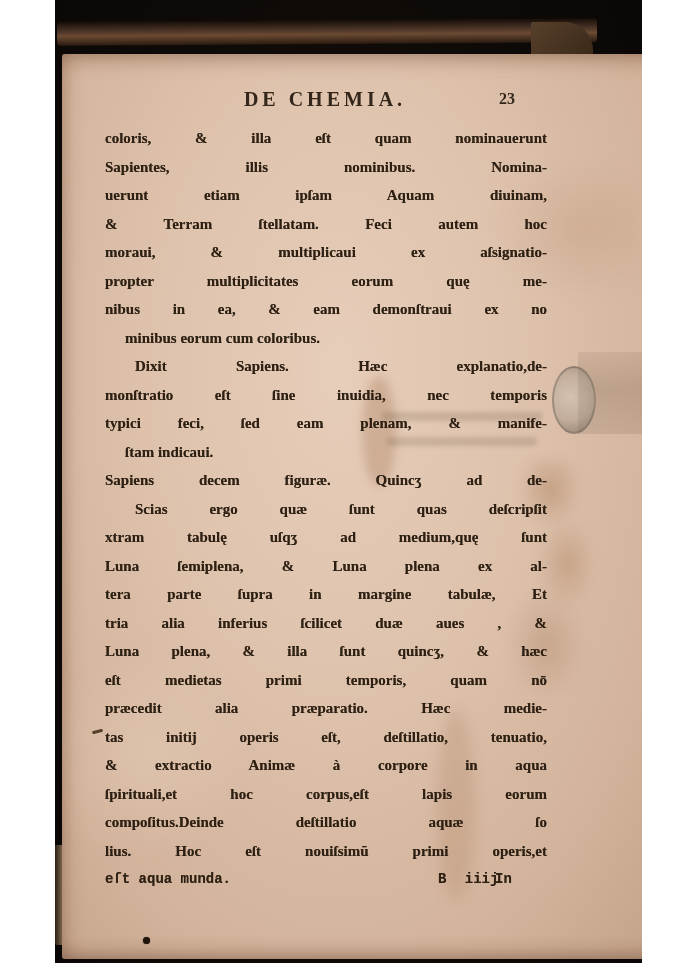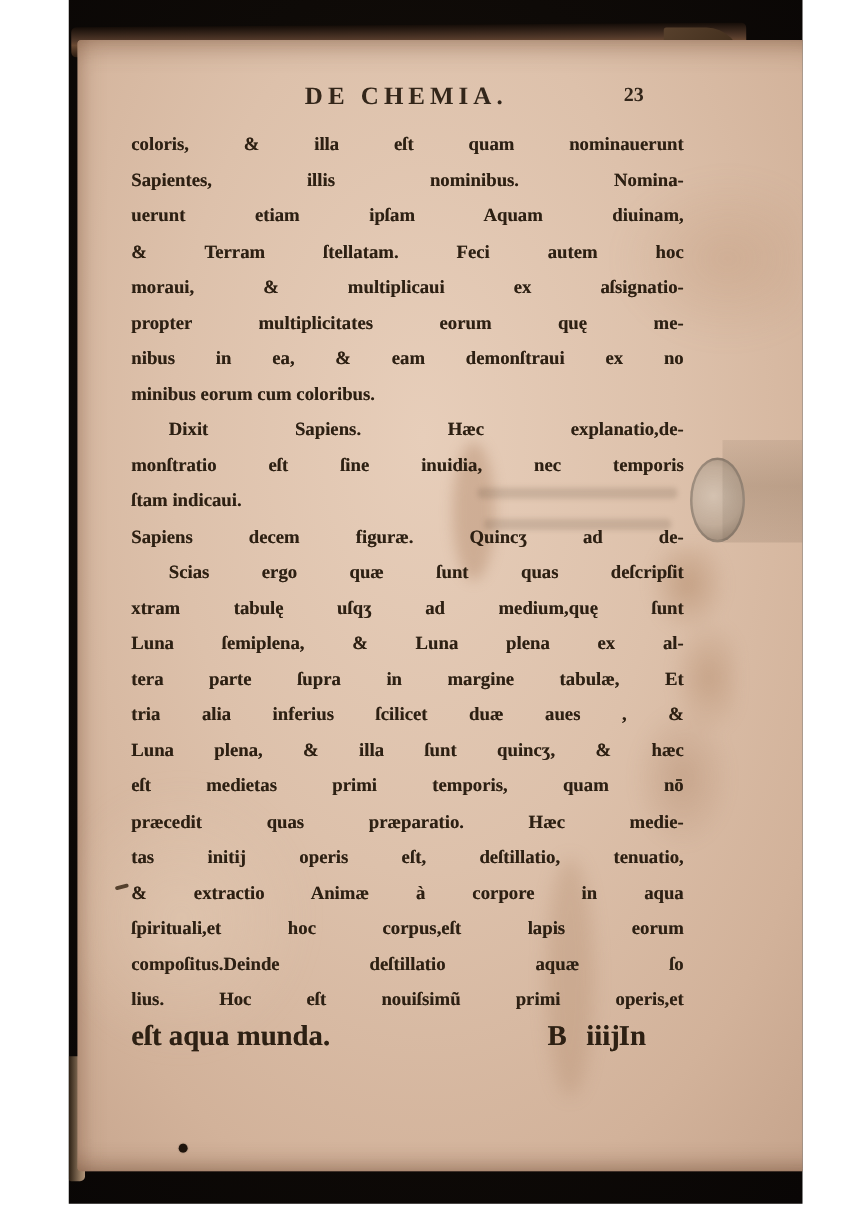--- a/index.html
+++ b/index.html
@@ -29,21 +29,21 @@
     background:linear-gradient(to bottom,#4a3423,#241812);
     border-radius:2px;transform:rotate(3deg);
   }
   .page-edge-left{
     position:absolute;left:0px;top:845px;width:13px;height:100px;z-index:1;
     background:linear-gradient(to right,#2c2014,#91785f 70%,#b09479);
     border-radius:0 0 4px 2px;
   }
   
   .page{
-    position:absolute;left:7px;top:32px;width:614px;height:905px;z-index:2;
+    position:absolute;left:7px;top:54px;width:614px;height:905px;z-index:2;
     background:radial-gradient(ellipse at 45% 35%, #e7ceba 0%, #ddc1ab 42%, #d2b29a 75%, #c3a189 100%);
     border-radius:3px 18px 6px 3px;
     box-shadow:
       inset -16px 0 26px -12px rgba(90,55,35,.5),
       inset 14px 0 20px -12px rgba(120,80,55,.38),
       inset 0 16px 22px -14px rgba(110,70,45,.45),
       inset 0 -14px 20px -12px rgba(95,60,38,.42);
     overflow:hidden;
   }
   
@@ -102,24 +102,24 @@
   .page-number{
     position:absolute;left:425px;top:2px;font-size:16px;font-weight:700;color:#33261a;margin-left:12px;
   }
   
   .text-block{position:absolute;left:43px;top:70px;width:442px;color:#2d2013;}
   .line{
     height:28.5px;line-height:28.5px;font-size:15px;font-weight:700;
     text-align:justify;text-align-last:justify;white-space:normal;
     text-shadow:0 0 0.5px rgba(45,32,19,.55);
   }
-  .line.left{text-align:right;text-align-last:left;}
+  .line.left{text-align:right;text-align-last:left;margin-left:20px;}
   .line.indent{padding-left:30px;}
-  .footer-line{position:relative;height:28.5px;line-height:28.5px;font-size:23px;font-weight:700;
-    text-shadow:0 0 0.5px rgba(45,32,19,.55);}
+  .footer-line{position:relative;height:28.5px;line-height:28.5px;font-size:14px;font-weight:700;
+    text-shadow:0 0 0.5px rgba(45,32,19,.55);font-family:Liberation Mono, monospace;}
   .sig{position:absolute;left:293px;top:0;word-spacing:10px;margin-left:40px;}
   .catchword{position:absolute;left:390px;top:0;}
 </style>
 </head>
 <body>
 
 <div class="photo">
   <div class="board-top"></div>
   <div class="board-corner"></div>
   <div class="board-corner-bottom"></div>
@@ -145,30 +145,31 @@
       <div class="line">coloris, &amp; illa eſt quam nominauerunt</div>
       <div class="line">Sapientes, illis nominibus. Nomina-</div>
       <div class="line">uerunt etiam ipſam Aquam diuinam,</div>
       <div class="line">&amp; Terram ſtellatam. Feci autem hoc</div>
       <div class="line">moraui, &amp; multiplicaui ex aſsignatio-</div>
       <div class="line">propter multiplicitates eorum quę me-</div>
       <div class="line">nibus in ea, &amp; eam demonſtraui ex no</div>
       <div class="line left">minibus eorum cum coloribus.</div>
       <div class="line indent">Dixit Sapiens. Hæc explanatio,de-</div>
       <div class="line">monſtratio eſt ſine inuidia, nec temporis</div>
+      <div class="line">typici feci, ſed eam plenam, &amp; manife-</div>
       <div class="line left">ſtam indicaui.</div>
       <div class="line">Sapiens decem figuræ. Quincʒ ad de-</div>
       <div class="line indent">Scias ergo quæ ſunt quas deſcripſit</div>
       <div class="line">xtram tabulę uſqʒ ad medium,quę ſunt</div>
       <div class="line">Luna ſemiplena, &amp; Luna plena ex al-</div>
       <div class="line">tera parte ſupra in margine tabulæ, Et</div>
       <div class="line">tria alia inferius ſcilicet duæ aues , &amp;</div>
       <div class="line">Luna plena, &amp; illa ſunt quincʒ, &amp; hæc</div>
       <div class="line">eſt medietas primi temporis, quam nō</div>
-      <div class="line">præcedit quas præparatio. Hæc medie-</div>
+      <div class="line">præcedit alia præparatio. Hæc medie-</div>
       <div class="line">tas initij operis eſt, deſtillatio, tenuatio,</div>
       <div class="line">&amp; extractio Animæ à corpore in aqua</div>
       <div class="line">ſpirituali,et hoc corpus,eſt lapis eorum</div>
       <div class="line">compoſitus.Deinde deſtillatio aquæ ſo</div>
       <div class="line">lius. Hoc eſt nouiſsimũ primi operis,et</div>
       <div class="footer-line">
         <span>eſt aqua munda.</span>
         <span class="sig">B iiij</span>
         <span class="catchword">In</span>
       </div>

